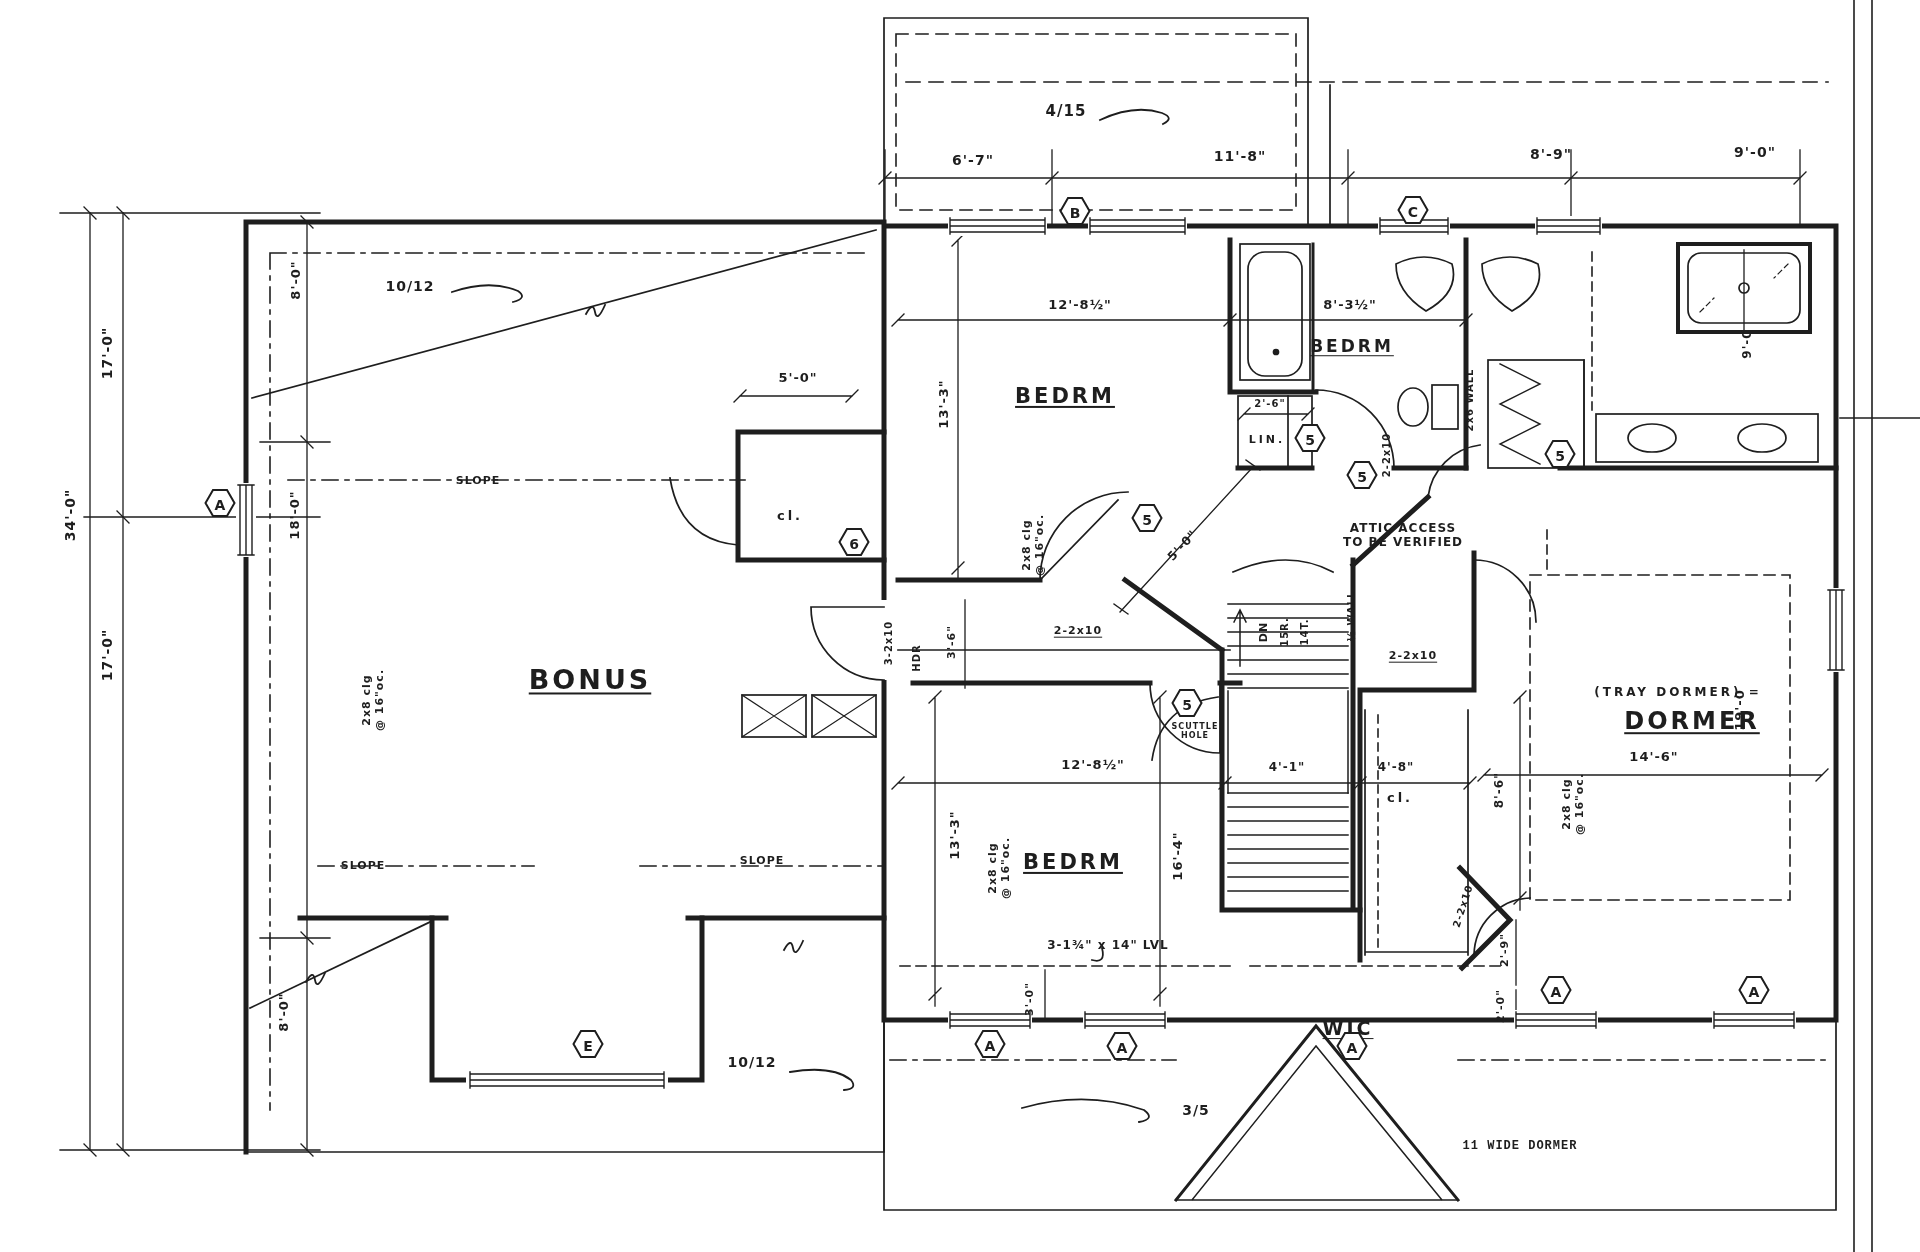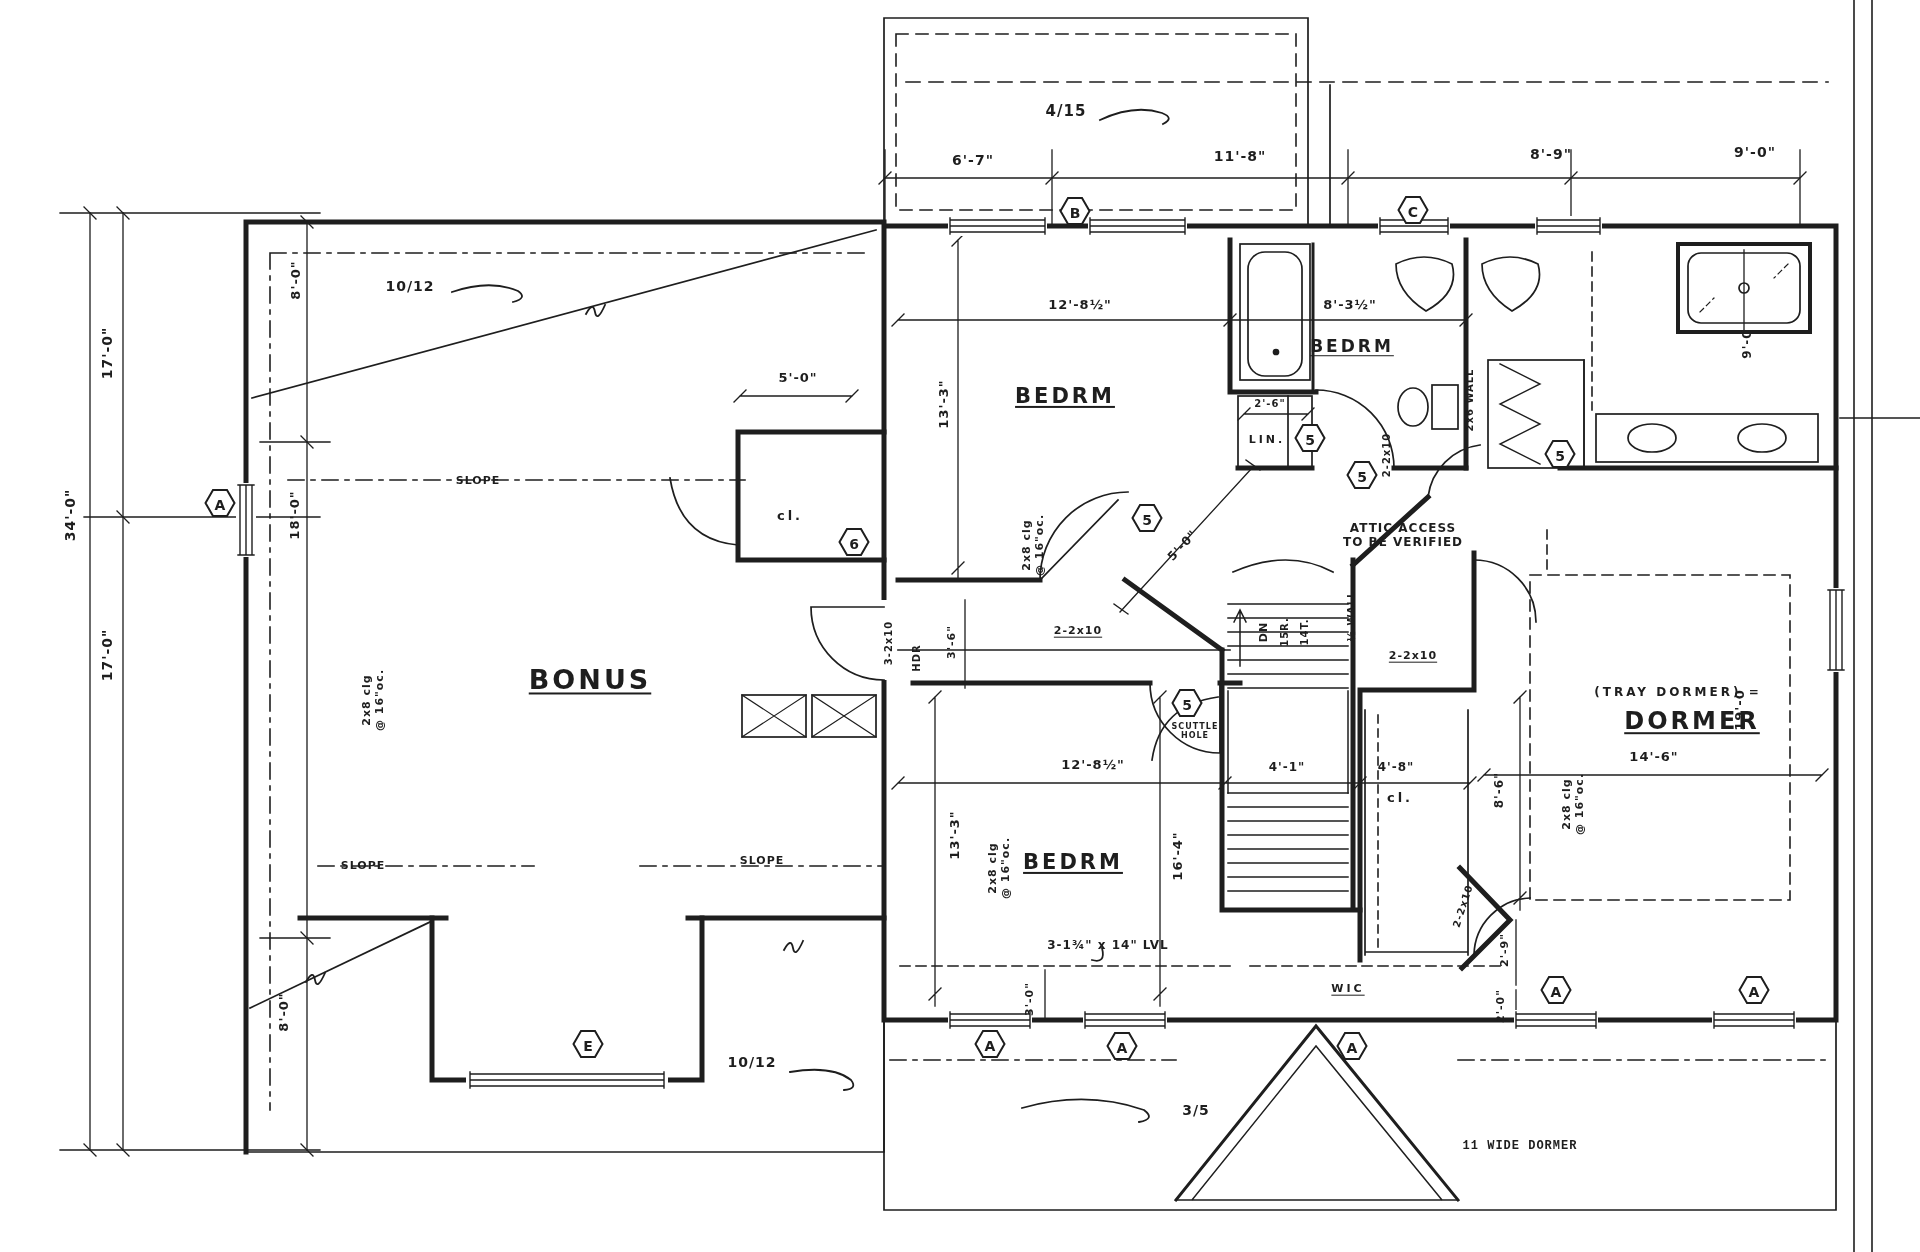--- a/index.html
+++ b/index.html
@@ -208,21 +208,21 @@
   </g>
 </svg>
 
 <div id="labels">
       <span class="lbl u room" style="left: 566px; top: 680px; font-size: 27px; margin-left: 24px;">BONUS</span>
       <span class="lbl u room" style="left: 1065px; top: 396px; font-size: 21px;">BEDRM</span>
       <span class="lbl u room" style="left: 1073px; top: 862px; font-size: 21px;">BEDRM</span>
       <span class="lbl u room" style="left: 1692px; top: 722px; font-size: 24px;">DORMER</span>
       <span class="lbl room" style="left: 1678px; top: 693px; font-size: 12px;">(TRAY DORMER) =</span>
       <span class="lbl u room" style="left: 1352px; top: 347px; font-size: 17px;">BEDRM</span>
-      <span class="lbl u room" style="left: 1348px; top: 989px; font-size: 11px;">WIC</span>
+      <span class="lbl u room" style="left: 1348px; top: 1029px; font-size: 19px;">WIC</span>
       <span class="lbl room" style="left: 1267px; top: 440px; font-size: 11px;">LIN.</span>
       <span class="lbl room" style="left: 790px; top: 516px; font-size: 13px;">cl.</span>
       <span class="lbl room" style="left: 1400px; top: 798px; font-size: 13px;">cl.</span>
       <span class="lbl" style="left: 973px; top: 160px; font-size: 14px;">6'-7"</span>
       <span class="lbl" style="left: 1240px; top: 156px; font-size: 14px;">11'-8"</span>
       <span class="lbl" style="left: 1551px; top: 154px; font-size: 14px;">8'-9"</span>
       <span class="lbl" style="left: 1755px; top: 152px; font-size: 14px;">9'-0"</span>
       <span class="lbl" style="left: 107px; top: 353px; font-size: 14px; transform: translate(-50%, -50%) rotate(-90deg);">17'-0"</span>
       <span class="lbl" style="left: 70px; top: 515px; font-size: 14px; transform: translate(-50%, -50%) rotate(-90deg);">34'-0"</span>
       <span class="lbl" style="left: 107px; top: 655px; font-size: 14px; transform: translate(-50%, -50%) rotate(-90deg);">17'-0"</span>

